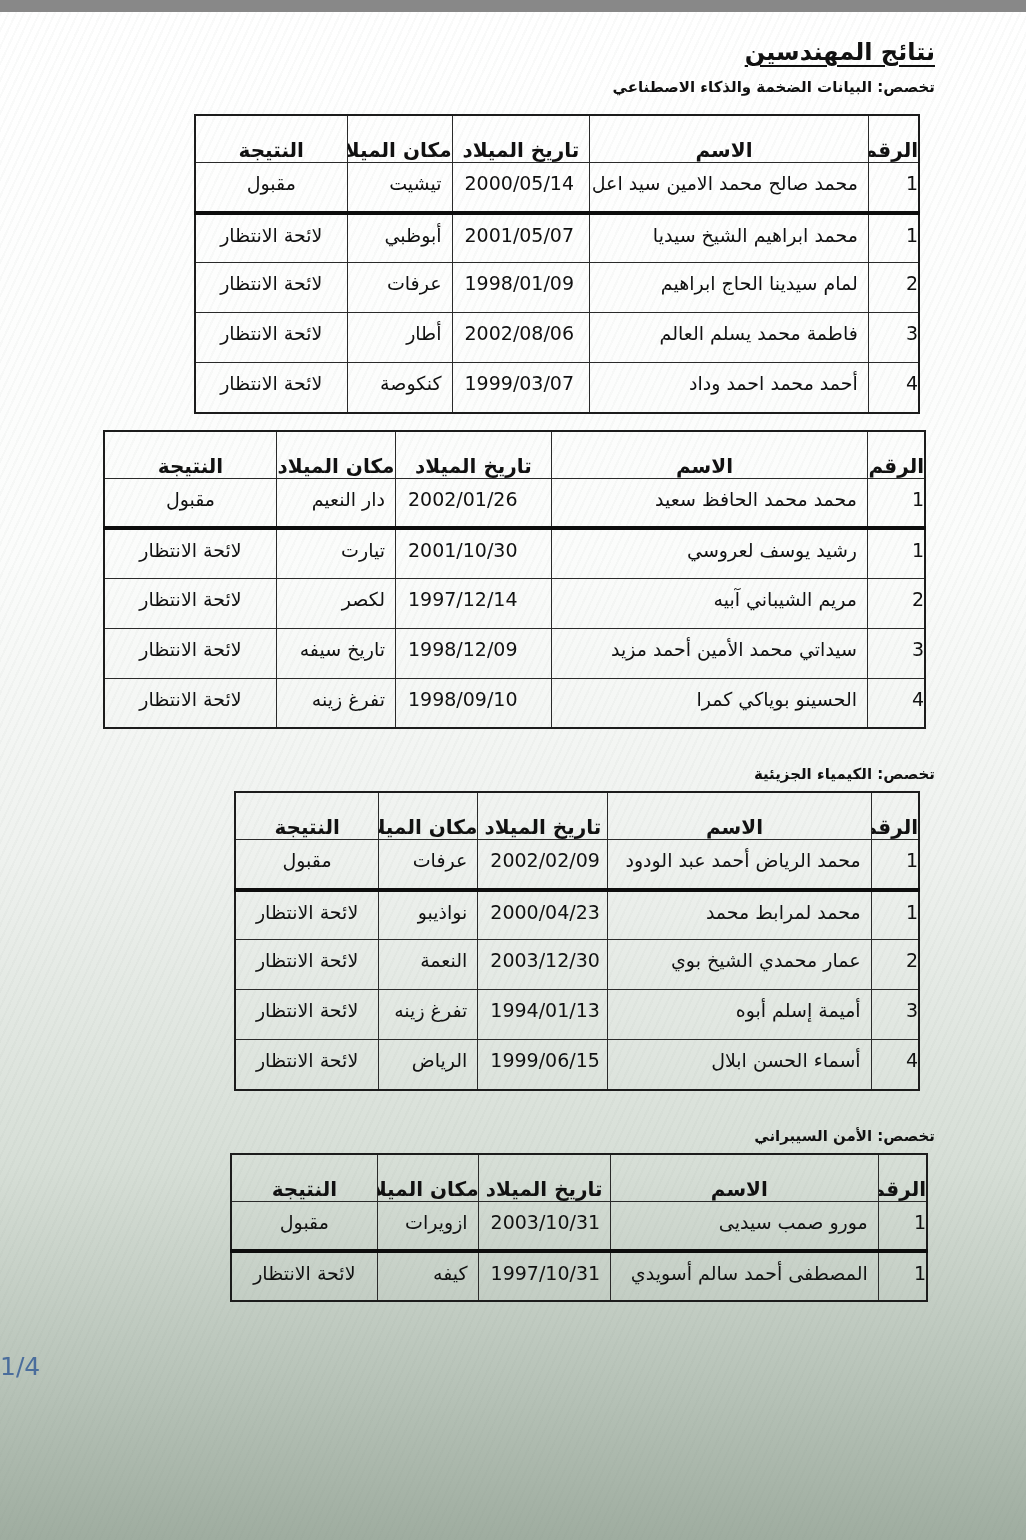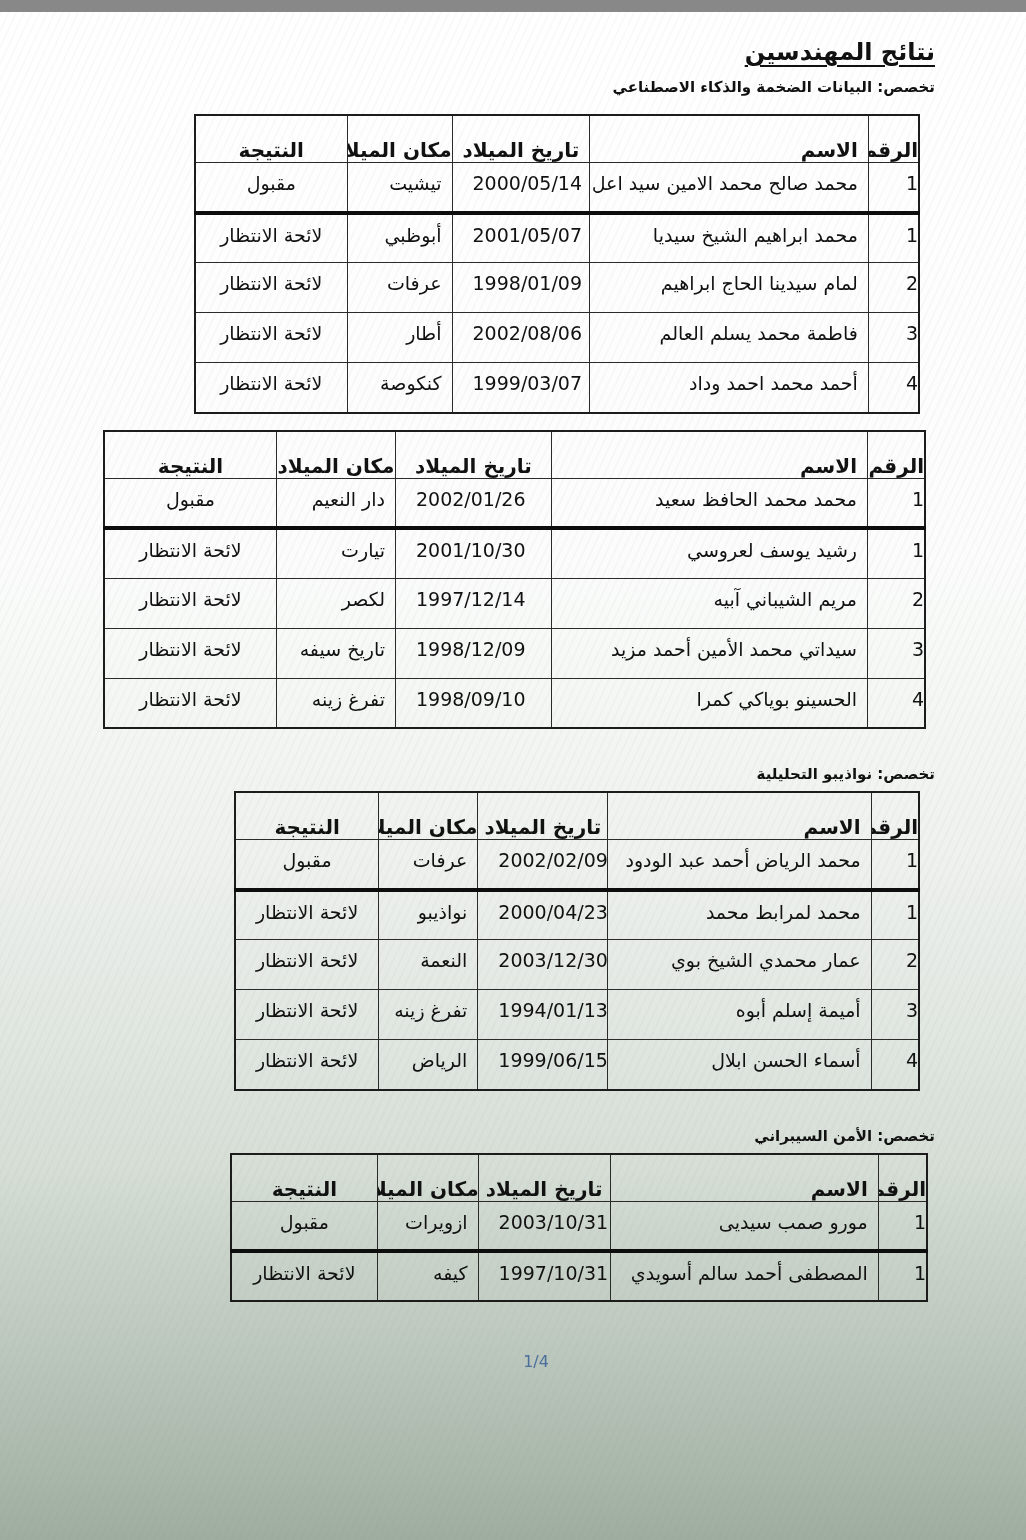--- a/index.html
+++ b/index.html
@@ -62,36 +62,35 @@
   }
   td {
     height: 50px;
     padding-top: 9px;
     font-size: 19px;
     font-weight: 500;
   }
   tr.accepted td { border-bottom: 4px solid #0d0d0d; }
 
   .c0 { width: 7%;    text-align: right; }
-  .c1 { width: 38.5%; text-align: right; padding-right: 10px; }
+  .c1 { width: 38.5%; padding-right: 10px; }
   .c2 { width: 19%;   }
   .c3 { width: 14.5%; }
   .c4 { width: 21%;   }
   th.c2, th.c3, th.c4 { text-align: center; }
-  td.c2 { text-align: right; padding-right: 14px; direction: ltr; text-align: left; padding-left: 20px; }
+  td.c2 { text-align: right; padding-right: 14px; direction: ltr; text-align: left; padding-left: 12px; }
   td.c3 { text-align: right; padding-right: 10px; }
   td.c4 { text-align: center; }
 
   .page-footer {
     margin-top: 50px;
-    text-align: center;
-    font-size: 16px;
+    text-align: left;
+    font-size: 25px;
     color: #4a6d9c;
     direction: ltr;
-    padding-left: 46px;
   }
 </style>
 </head>
 <body>
 
 <div class="page">
 
   <h1 class="doc-title">نتائج المهندسين</h1>
 
   <h2 class="section-label">تخصص: البيانات الضخمة والذكاء الاصطناعي</h2>
@@ -186,21 +185,21 @@
         <tr>
           <td class="c0">4</td>
           <td class="c1">الحسينو بوياكي كمرا</td>
           <td class="c2">1998/09/10</td>
           <td class="c3">تفرغ زينه</td>
           <td class="c4">لائحة الانتظار</td>
         </tr>
       </tbody>
   </table>
 
-  <h2 class="section-label gap">تخصص: نواذيبو التحليلية</h2>
+  <h2 class="section-label gap">تخصص: الكيمياء الجزيئية</h2>
   <table class="results-table t2">
     <thead>
         <tr>
           <th class="c0">الرقم</th>
           <th class="c1">الاسم</th>
           <th class="c2">تاريخ الميلاد</th>
           <th class="c3">مكان الميلاد</th>
           <th class="c4">النتيجة</th>
         </tr>
       </thead>

